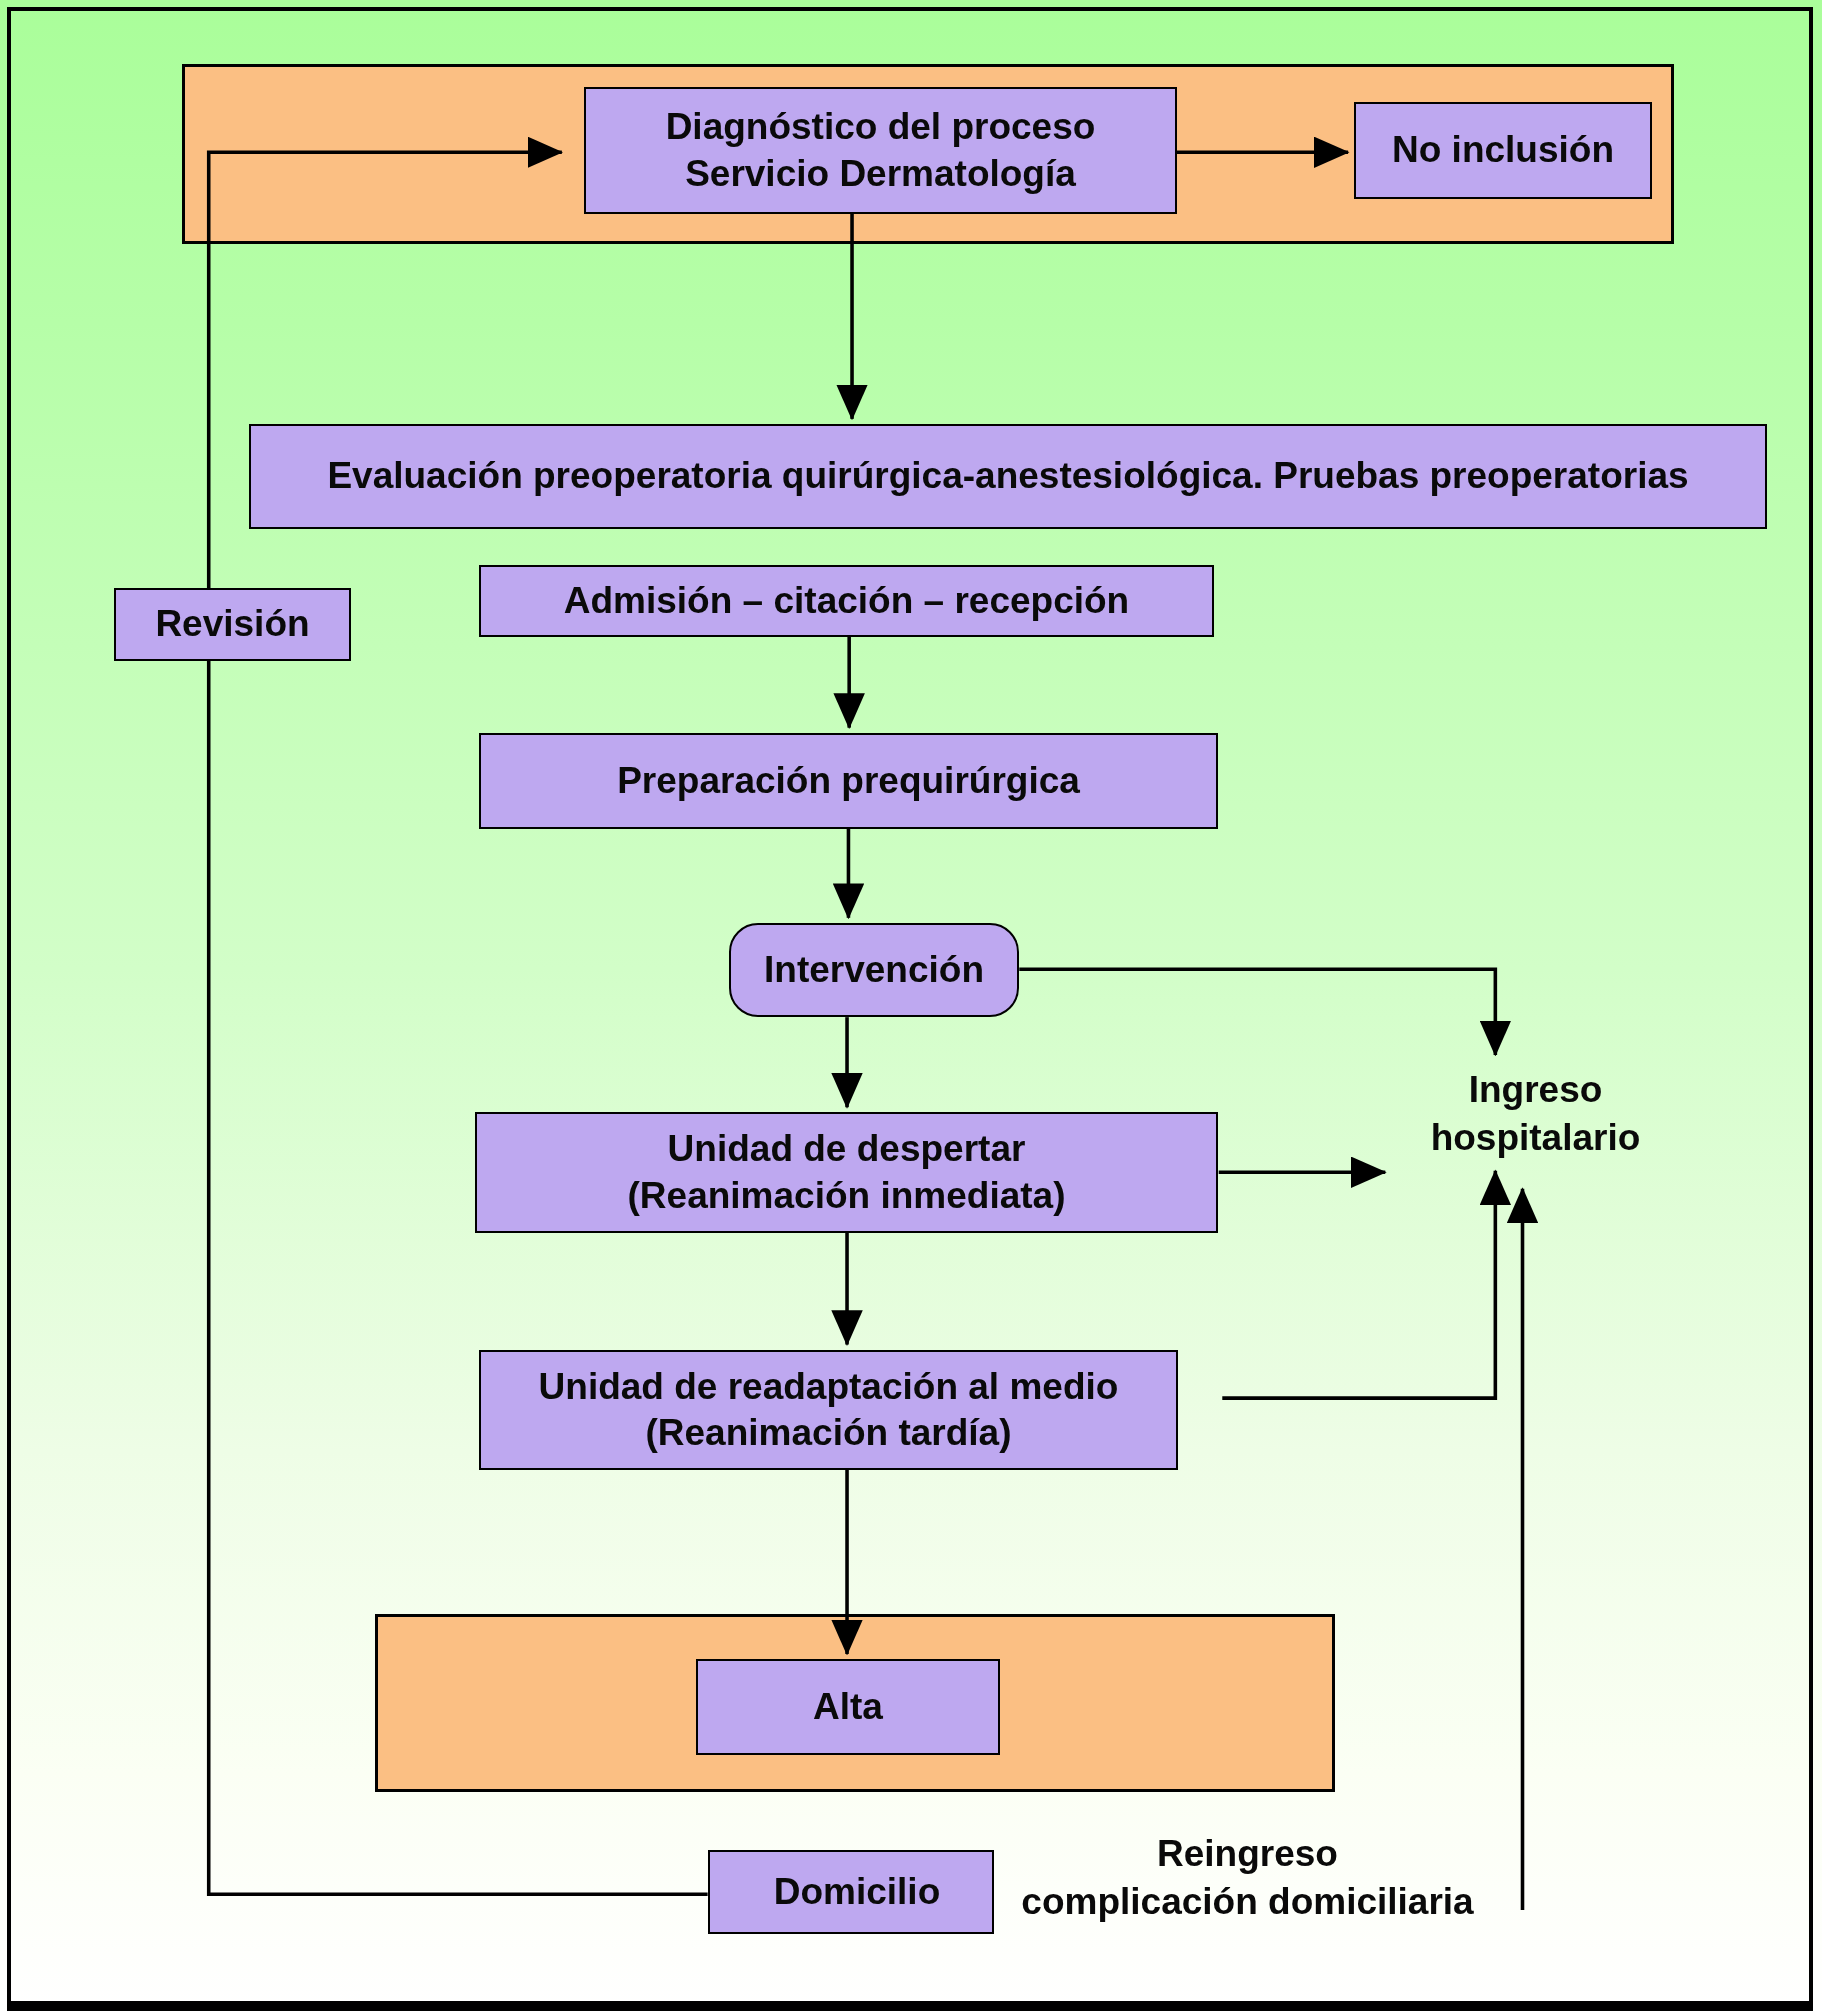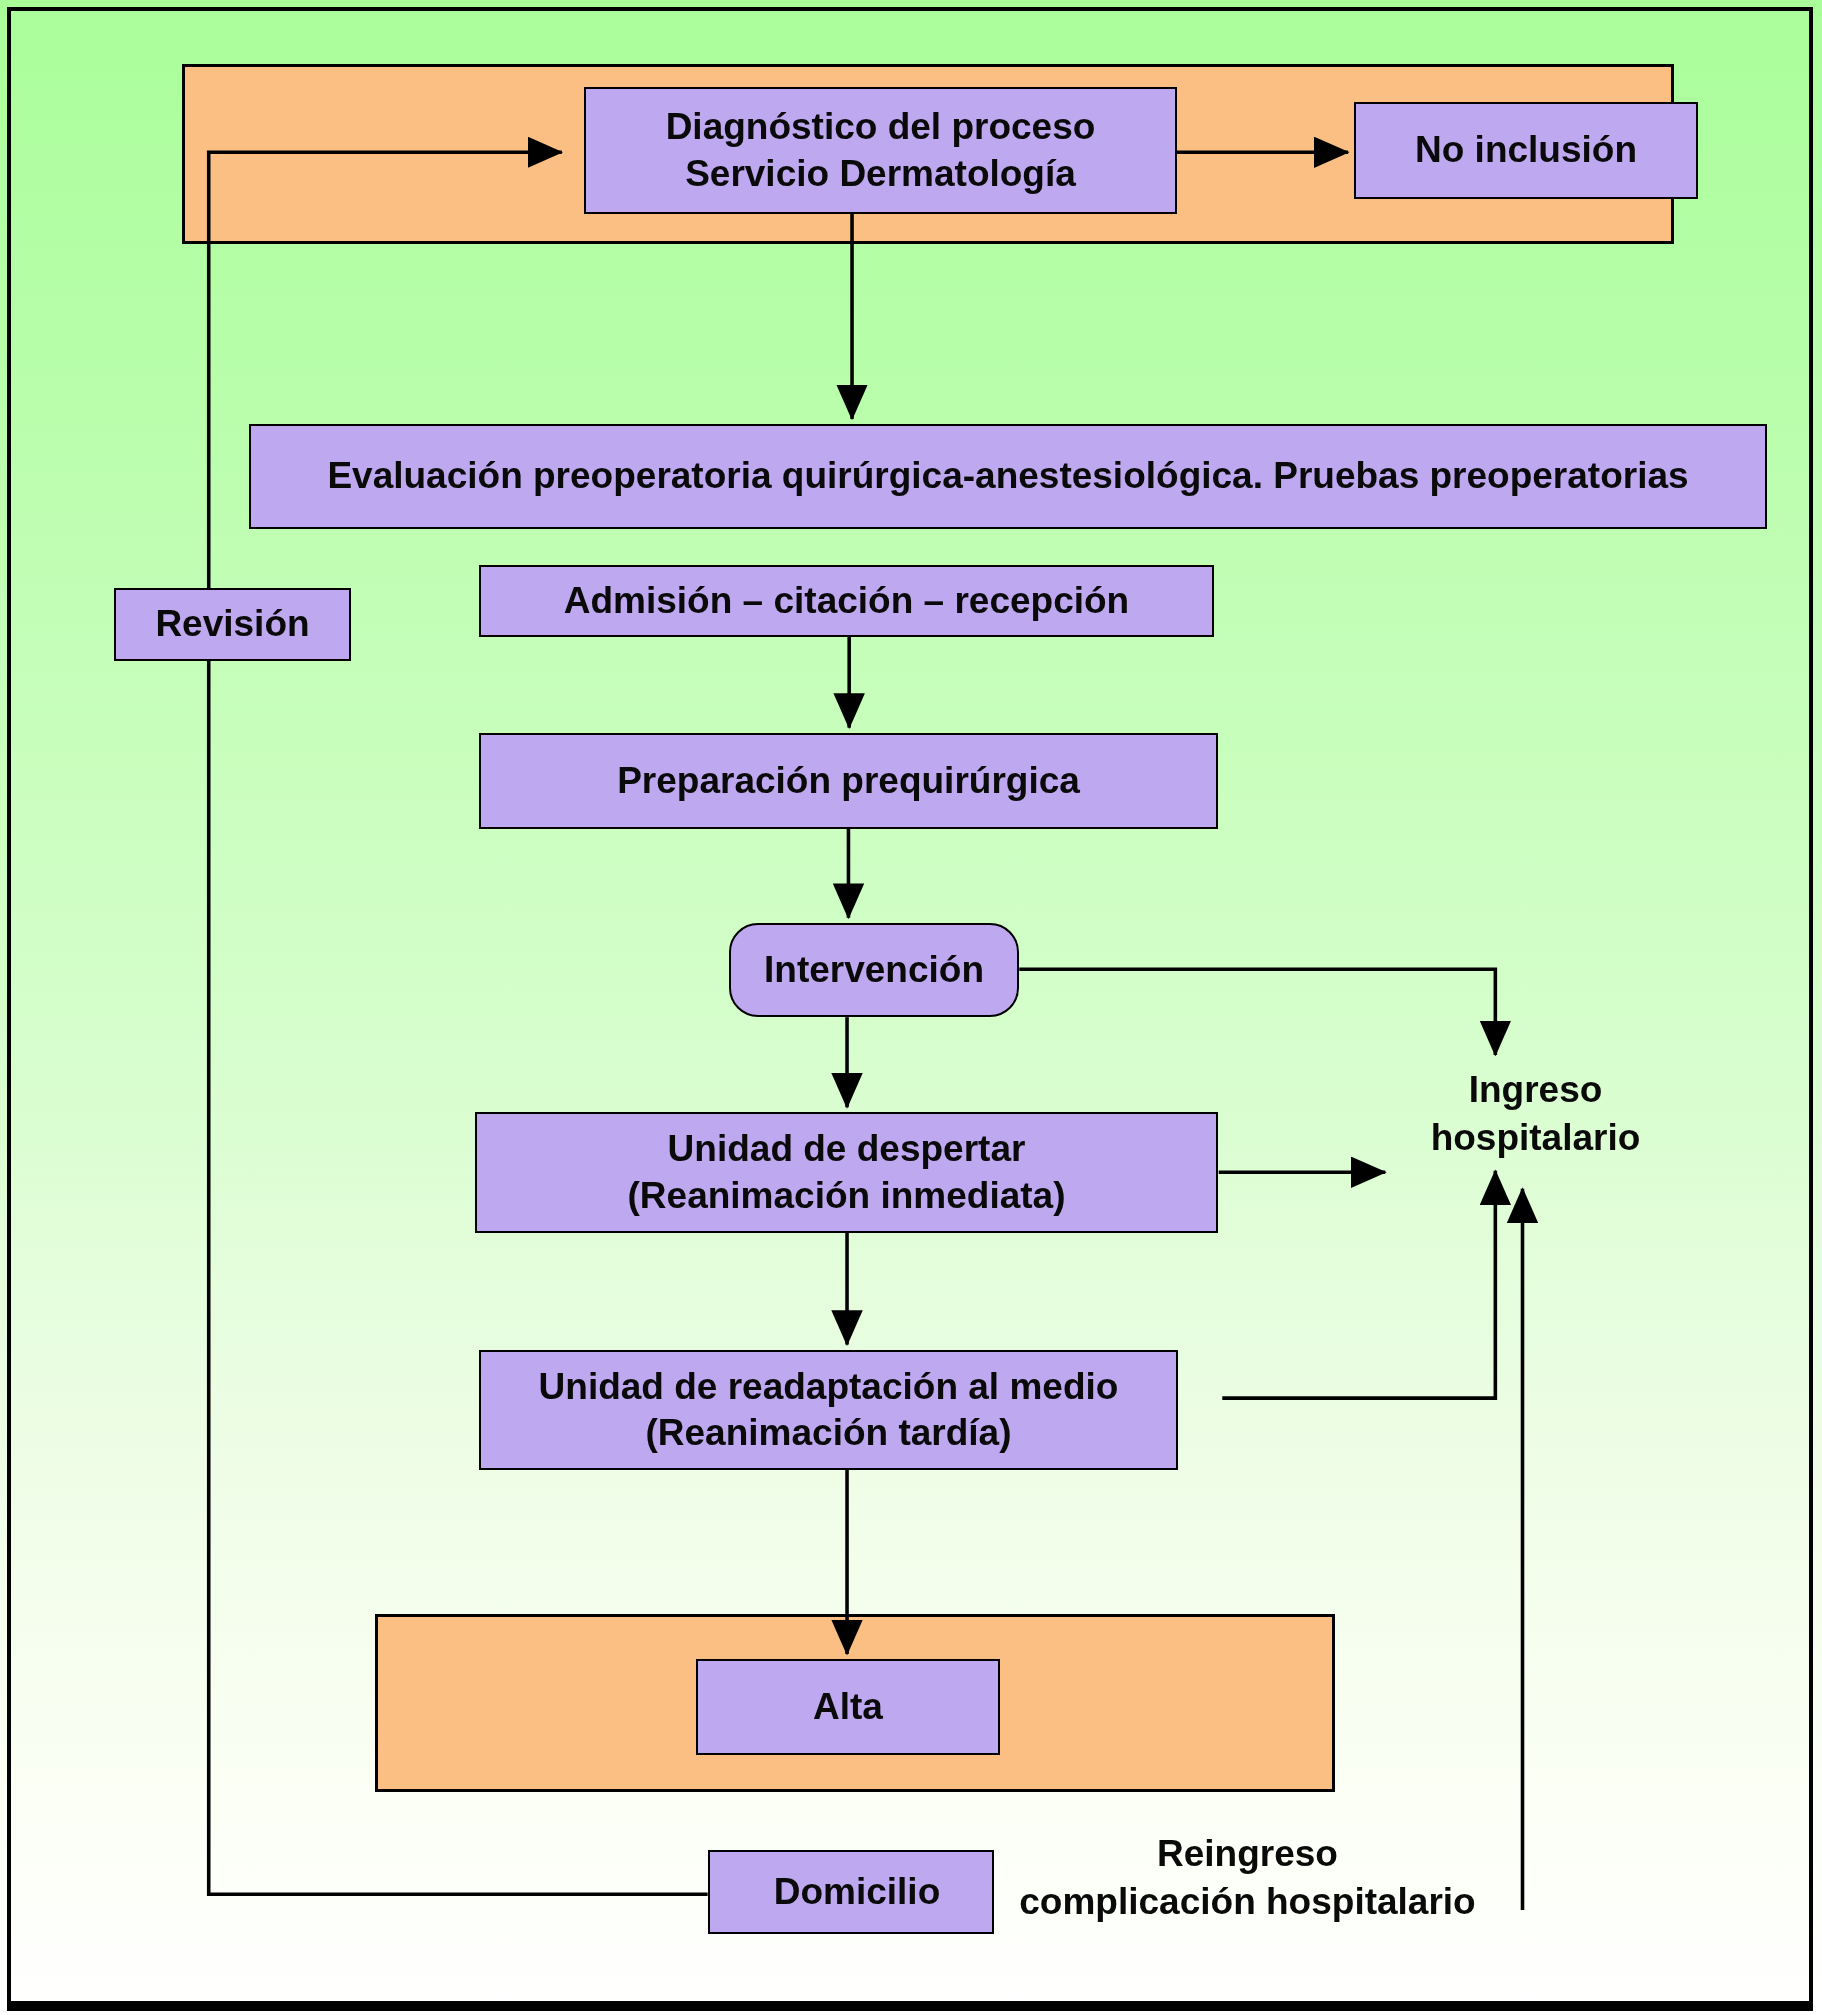--- a/index.html
+++ b/index.html
@@ -23,21 +23,21 @@
   .c-alta{left:375px;top:1614px;width:960px;height:178px;}
   .connectors{position:absolute;left:0;top:0;z-index:2;}
   .node{
     position:absolute;background:#bea8f0;border:2.9px solid #000;
     box-sizing:border-box;z-index:3;
     display:flex;align-items:center;justify-content:center;
     text-align:center;font-weight:bold;font-size:37px;line-height:1.25;
     color:#0a0a0a;white-space:pre-line;
   }
   .n-diagnostico{left:568px;top:87px;width:593px;height:127px;margin-left:16px;}
-  .n-noinclusion{left:1354px;top:102px;width:344px;height:97px;}
+  .n-noinclusion{left:1354px;top:102px;width:298px;height:97px;}
   .n-evaluacion{left:249px;top:424px;width:1518px;height:105px;}
   .n-revision{left:114px;top:588px;width:237px;height:73px;}
   .n-admision{left:479px;top:565px;width:735px;height:72px;}
   .n-preparacion{left:479px;top:733px;width:739px;height:96px;}
   .n-intervencion{left:729px;top:923px;width:290px;height:94px;border-radius:29px;}
   .n-despertar{left:475px;top:1112px;width:743px;height:121px;}
   .n-readaptacion{left:479px;top:1350px;width:699px;height:120px;}
   .n-alta{left:696px;top:1659px;width:304px;height:96px;}
   .n-domicilio{left:708px;top:1850px;width:286px;height:84px;padding-left:12px;}
   .free-label{
@@ -90,16 +90,16 @@
   <div class="node n-despertar">Unidad de despertar
 (Reanimación inmediata)</div>
   <div class="node n-readaptacion">Unidad de readaptación al medio
 (Reanimación tardía)</div>
   <div class="node n-alta">Alta</div>
   <div class="node n-domicilio">Domicilio</div>
 
   <div class="free-label l-ingreso">Ingreso
 hospitalario</div>
   <div class="free-label l-reingreso">Reingreso
-complicación hospitalario</div>
+complicación domiciliaria</div>
 
 </div>
 
 
 </body></html>

